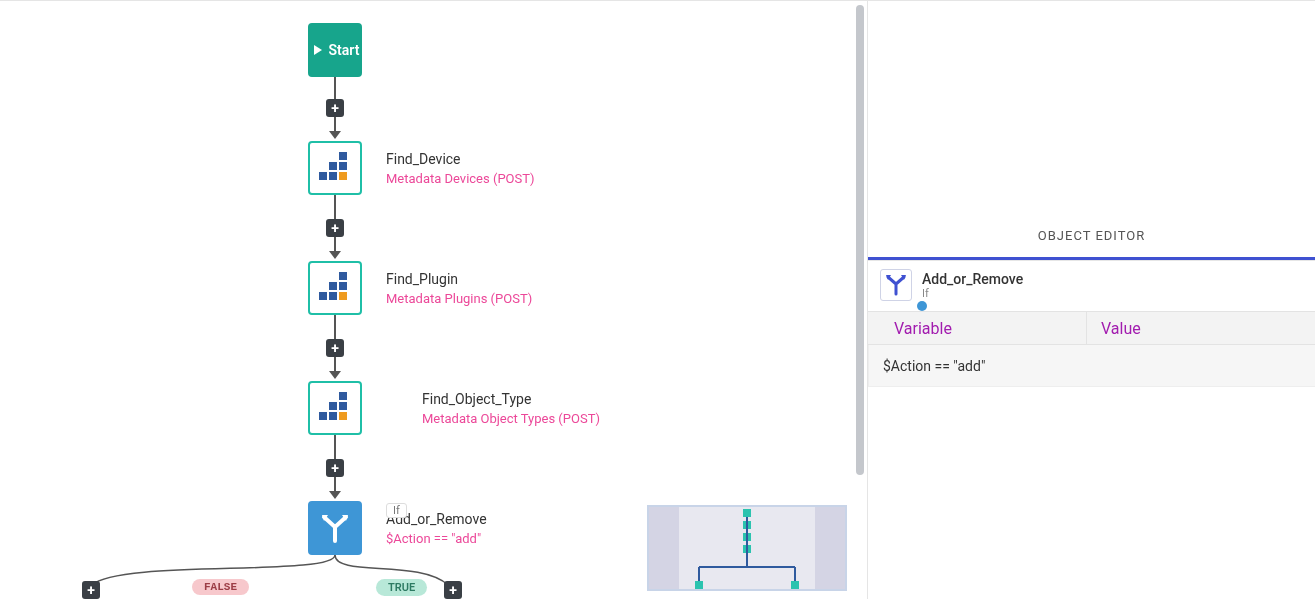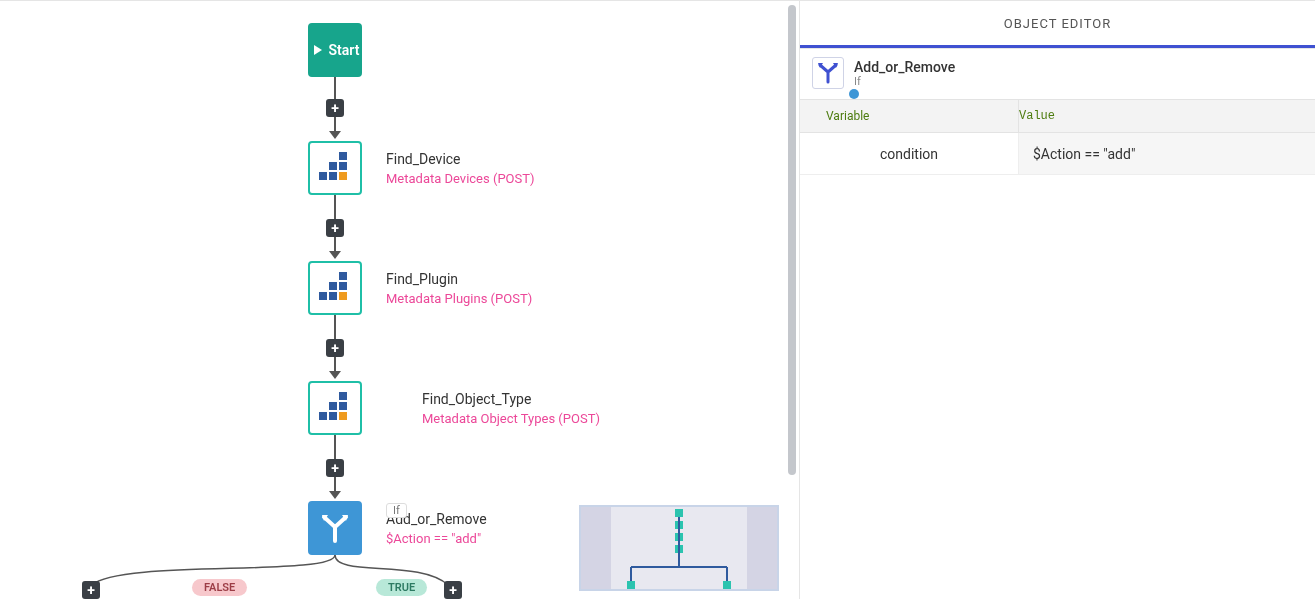--- a/index.html
+++ b/index.html
@@ -16,32 +16,32 @@
     .node-title { font-size: 14px; font-weight: 400; color: #333; }
     .node-sub { font-size: 13px; color: #ec4899; margin-top: 4px; }
     .plus-badge { position:absolute; width:18px; height:18px; background:#3a3f45; color:#fff; border-radius:3px; display:flex; align-items:center; justify-content:center; font-size:14px; font-weight:700; line-height:1;}
     .arrow-line { position:absolute; width:2px; background:#555; left:334px; }
     .arrow-head { position:absolute; left:329px; width:0;height:0; border-left:6px solid transparent; border-right:6px solid transparent; border-top:8px solid #555;}
     .badge-pill { position:absolute; padding: 2px 12px; border-radius: 10px; font-size: 11px; font-weight:600;}
     .badge-false { background:#f7c8cc; color:#9c3d46;}
     .badge-true { background:#b8e8d8; color:#2d7a62;}
     .branch-curve { position:absolute; }
     .mini-map { position:absolute; right:20px; bottom:8px; width:200px; height:86px; border:2px solid #c8d4e8; background:#e8e8f0;}
-    .side-pane { width:516px; border-left:1px solid #e5e5e5; display:flex; flex-direction:column;}
+    .side-pane { width:448px; border-left:1px solid #e5e5e5; display:flex; flex-direction:column;justify-content:center;}
     .tabs { display:flex; height:48px; border-bottom:1px solid #e6e6e6;}
     .tab { flex:1; display:flex; align-items:center; justify-content:center; font-size:13px; letter-spacing:1px; color:#777; cursor:pointer;}
     .tab.active { border-bottom:3px solid #3f51d1; color:#555;}
     .obj-header { display:flex; align-items:center; padding:8px 12px 2px 12px; gap:10px;}
     .obj-icon { width:32px; height:32px; border:1px solid #cfd3e6; border-radius:3px; display:flex; align-items:center; justify-content:center; background:#fff;}
     .obj-title { font-size:14px; color:#333; font-weight:500;}
     .obj-type { font-size:11px; color:#888;}
     .dot-handle { width:10px; height:10px; background:#3e96d6; border-radius:50%; margin-left:49px; margin-top:-2px;}
-    .grid-head { display:flex; background:#f3f3f3; border-top:1px solid #e3e3e3; border-bottom:1px solid #e3e3e3; height:34px; align-items:center; font-size:12px; color:#4d7c0f;}
+    .grid-head { display:flex; background:#f3f3f3; border-top:1px solid #e3e3e3; border-bottom:1px solid #e3e3e3; height:34px; align-items:center; font-size:16px; color:#a21caf;}
     .grid-head .c1 { width:218px; padding-left:26px;}
-    .grid-head .c2 { flex:1; border-left:1px solid #e3e3e3; height:100%; display:flex; align-items:center;font-family:Liberation Mono, monospace;}
+    .grid-head .c2 { flex:1; padding-left:14px; border-left:1px solid #e3e3e3; height:100%; display:flex; align-items:center;}
     .grid-row { display:flex; height:42px; align-items:center; border-bottom:1px solid #eee; font-size:14px;}
     .grid-row .c1 { width:218px; text-align:center; color:#333;}
     .grid-row .c2 { flex:1; padding-left:14px; background:#f6f6f6; color:#333; height:100%; display:flex; align-items:center; border-left:1px solid #eee;}
     .if-tag { position:absolute; font-size:11px; color:#777; border:1px solid #ddd; border-radius:3px; padding:0 6px; background:#fff;}
   </style>
 </head>
 <body>
 
 <div class="app">
   <div class="canvas-pane">
@@ -139,21 +139,21 @@
           <div class="node-title">Add_or_Remove</div>
           <div class="node-sub">$Action == "add"</div>
         </div>
       </div>
       <div class="if-tag" style="left:386px; top:502px;">If</div>
 
       <svg class="branch-curve" style="left:80px; top:554px;" width="510" height="40">
         <path d="M255 0 C255 22, 40 4, 12 30" stroke="#555" stroke-width="1.5" fill="none"></path>
         <path d="M255 0 C255 22, 340 4, 368 30" stroke="#555" stroke-width="1.5" fill="none"></path>
       </svg>
-      <div class="badge-pill badge-false" style="left:192px; top:578px;">FALSE</div>
+      <div class="badge-pill badge-false" style="left:192px; top:578px;font-family:Liberation Mono, monospace;">FALSE</div>
       <div class="badge-pill badge-true" style="left:376px; top:578px;text-align:right;">TRUE</div>
       <div class="plus-badge" style="left:82px; top:580px;">+</div>
       <div class="plus-badge" style="left:444px; top:580px;">+</div>
 
       <div class="mini-map">
         <svg width="196" height="82" viewBox="0 0 196 82">
           <rect x="0" y="0" width="30" height="82" fill="#d4d4e4"></rect>
           <rect x="166" y="0" width="30" height="82" fill="#d4d4e4"></rect>
           <rect x="94" y="2" width="8" height="8" fill="#2bc3af"></rect>
           <rect x="94" y="14" width="8" height="8" fill="#2bc3af"></rect>
@@ -188,17 +188,16 @@
         <div class="obj-title">Add_or_Remove</div>
         <div class="obj-type">If</div>
       </div>
     </div>
     <div class="dot-handle"></div>
     <div class="grid-head">
       <div class="c1">Variable</div>
       <div class="c2">Value</div>
     </div>
     <div class="grid-row">
-      <div class="c1">condition</div>
       <div class="c2">$Action == "add"</div>
     </div>
   </div>
 </div>
 
 </body></html>

